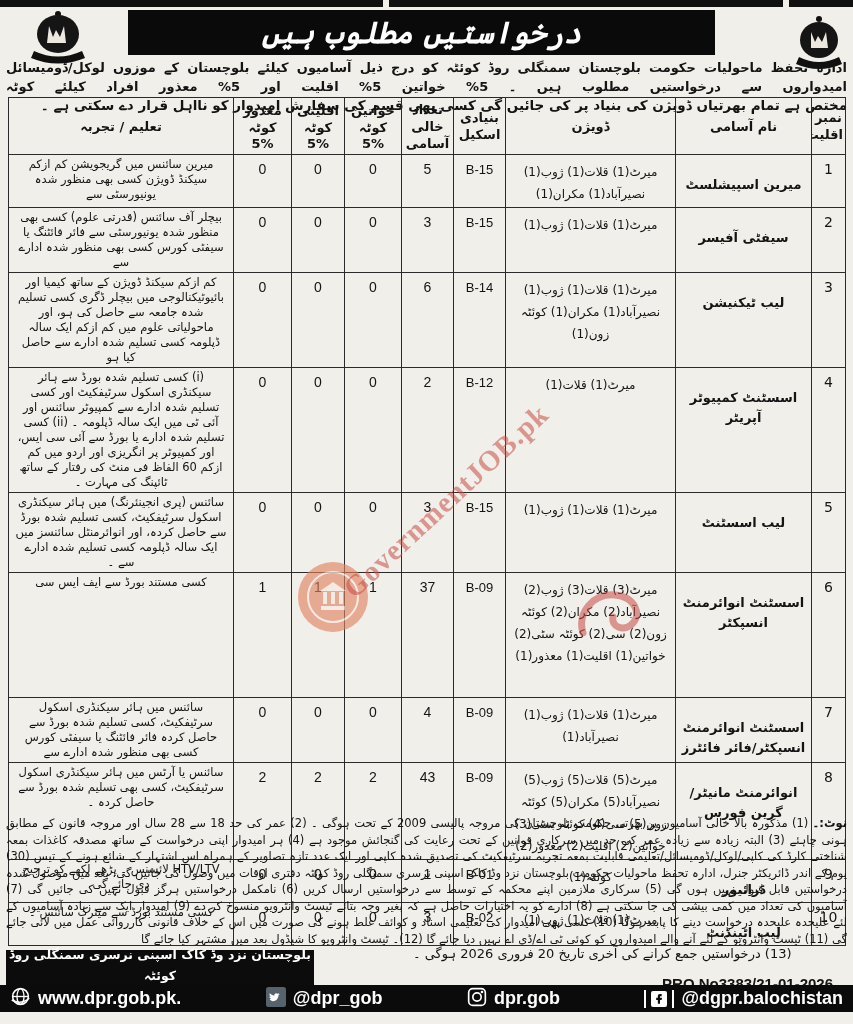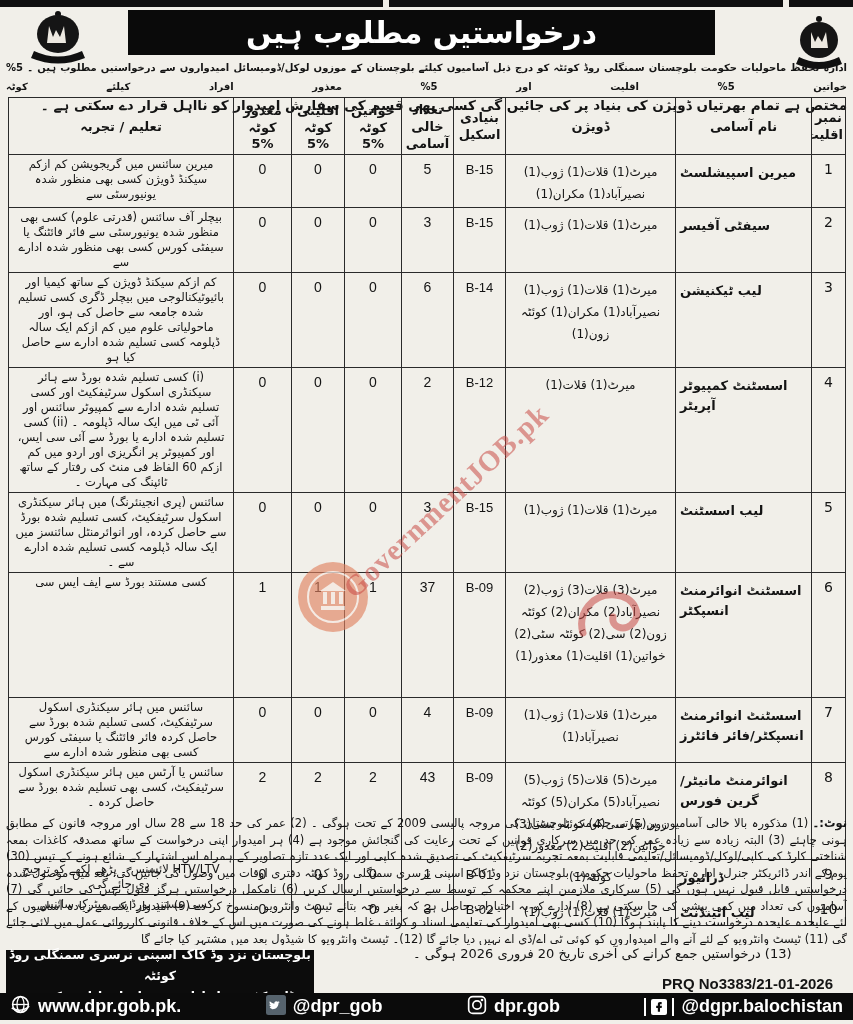--- a/index.html
+++ b/index.html
@@ -5,45 +5,45 @@
   html,body{margin:0;padding:0;background:#c9c7c3;}
   .page{
     position:relative;width:853px;height:1024px;margin:0 auto;
     background:#f1efe9;overflow:hidden;
     font-family:"DejaVu Sans",sans-serif;color:#141414;
   }
   
   .top-strip{position:absolute;top:0;left:0;width:853px;height:7px;}
   .top-strip .seg{position:absolute;top:0;height:7px;background:#101010;}
   
-  .header{position:absolute;top:9px;left:0;right:0;height:52px;}
+  .header{position:absolute;top:9px;left:0;right:0;height:52px;font-style:italic;}
   .banner{
     position:absolute;left:128px;right:138px;top:1px;height:45px;
     background:#0a0a0a;display:flex;align-items:center;justify-content:center;
   }
   .banner-title{color:#fff;font-size:30px;font-weight:bold;direction:rtl;letter-spacing:1px;}
   .emblem-left{position:absolute;left:16px;top:0px;}
   .emblem-right{position:absolute;right:2px;top:4px;}
   
   .intro{position:absolute;top:58px;left:6px;right:6px;direction:rtl;font-weight:bold;}
-  .intro-line1{font-size:10px;line-height:19px;text-align:justify;text-align-last:justify;}
+  .intro-line1{font-size:13px;line-height:19px;text-align:justify;text-align-last:justify;}
   .intro-line2{font-size:13.5px;line-height:19px;}
   
   table.jobs{
     position:absolute;top:97px;left:8px;width:837px;
     border-collapse:collapse;direction:rtl;table-layout:fixed;
   }
   table.jobs th,table.jobs td{
     border:1.5px solid #2a2a2a;vertical-align:top;overflow:hidden;
   }
   table.jobs th{height:52px;vertical-align:middle;padding:2px;}
   .th-label{font-size:13px;font-weight:bold;line-height:17px;text-align:center;}
   .th-sub{font-size:13px;font-weight:bold;text-align:center;direction:ltr;}
   .c-no{font-size:14px;text-align:center;padding-top:6px;direction:ltr;}
-  .c-name{font-size:13px;font-weight:bold;text-align:left;padding:8px 4px 2px;line-height:20px;}
+  .c-name{font-size:13px;font-weight:bold;text-align:center;padding:20px 4px 2px;line-height:20px;}
   .c-division{font-size:12px;text-align:center;padding:6px 4px 2px;line-height:22px;}
   .c-scale{font-size:13px;text-align:center;direction:ltr;padding-top:7px;font-family:"Liberation Sans",sans-serif;}
   .c-vacancies,.c-women,.c-minority,.c-disabled{
     font-size:14px;text-align:center;direction:ltr;padding-top:6px;font-family:"Liberation Sans",sans-serif;
   }
   .c-education{font-size:11.5px;text-align:center;padding:2px 6px 2px;line-height:15px;}
   
   .watermark-text{
     position:absolute;left:348px;top:576px;white-space:nowrap;
     transform:rotate(-43deg);transform-origin:0 50%;
@@ -68,21 +68,21 @@
     background:#0c0c0c;color:#fff;direction:rtl;
     display:flex;flex-direction:column;align-items:center;justify-content:center;
     font-size:12.5px;font-weight:bold;line-height:21px;text-align:center;
   }
   .prq{
     position:absolute;right:20px;top:975px;
     font-family:"Liberation Sans",sans-serif;font-weight:bold;font-size:15px;
   }
   
   .footer{
-    position:absolute;left:0;right:0;bottom:4px;height:27px;background:#0b0b0b;
+    position:absolute;left:0;right:0;bottom:12px;height:27px;background:#0b0b0b;
     display:flex;align-items:center;justify-content:space-between;
     padding:0 10px;box-sizing:border-box;
   }
   .footer-item{display:flex;align-items:center;gap:7px;}
   .footer-text{
     color:#fff;font-family:"Liberation Sans",sans-serif;
     font-weight:bold;font-size:18px;white-space:nowrap;
   }
   .fb-wrap{border-left:2px solid #fff;border-right:2px solid #fff;padding:1px 5px;display:flex;align-items:center;}
 </style>

